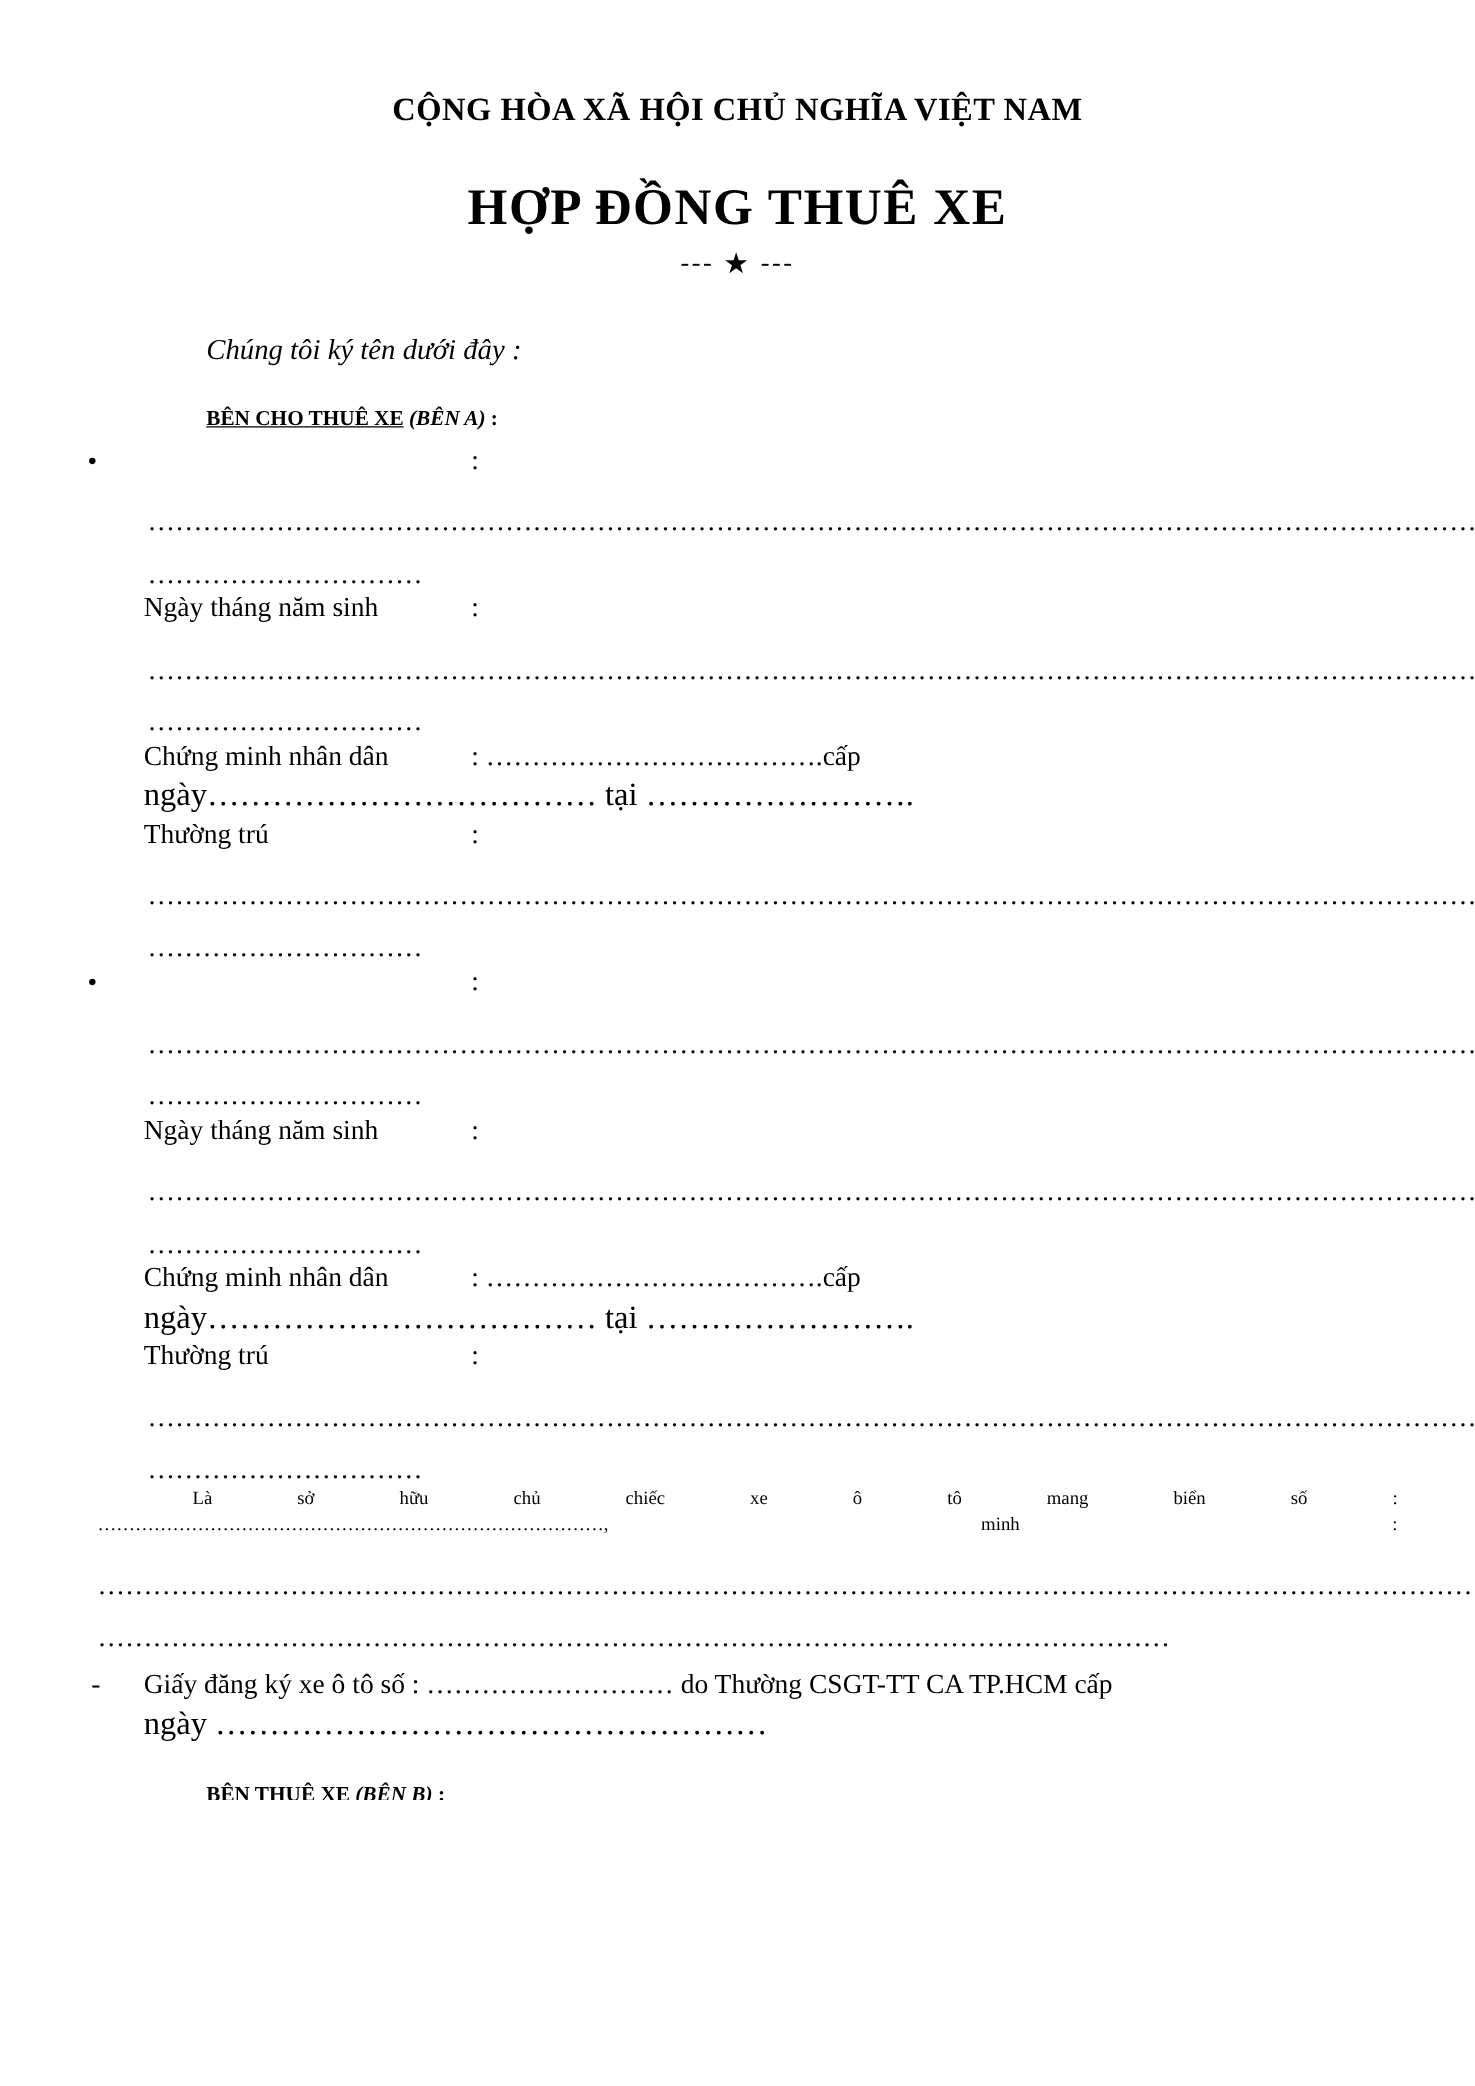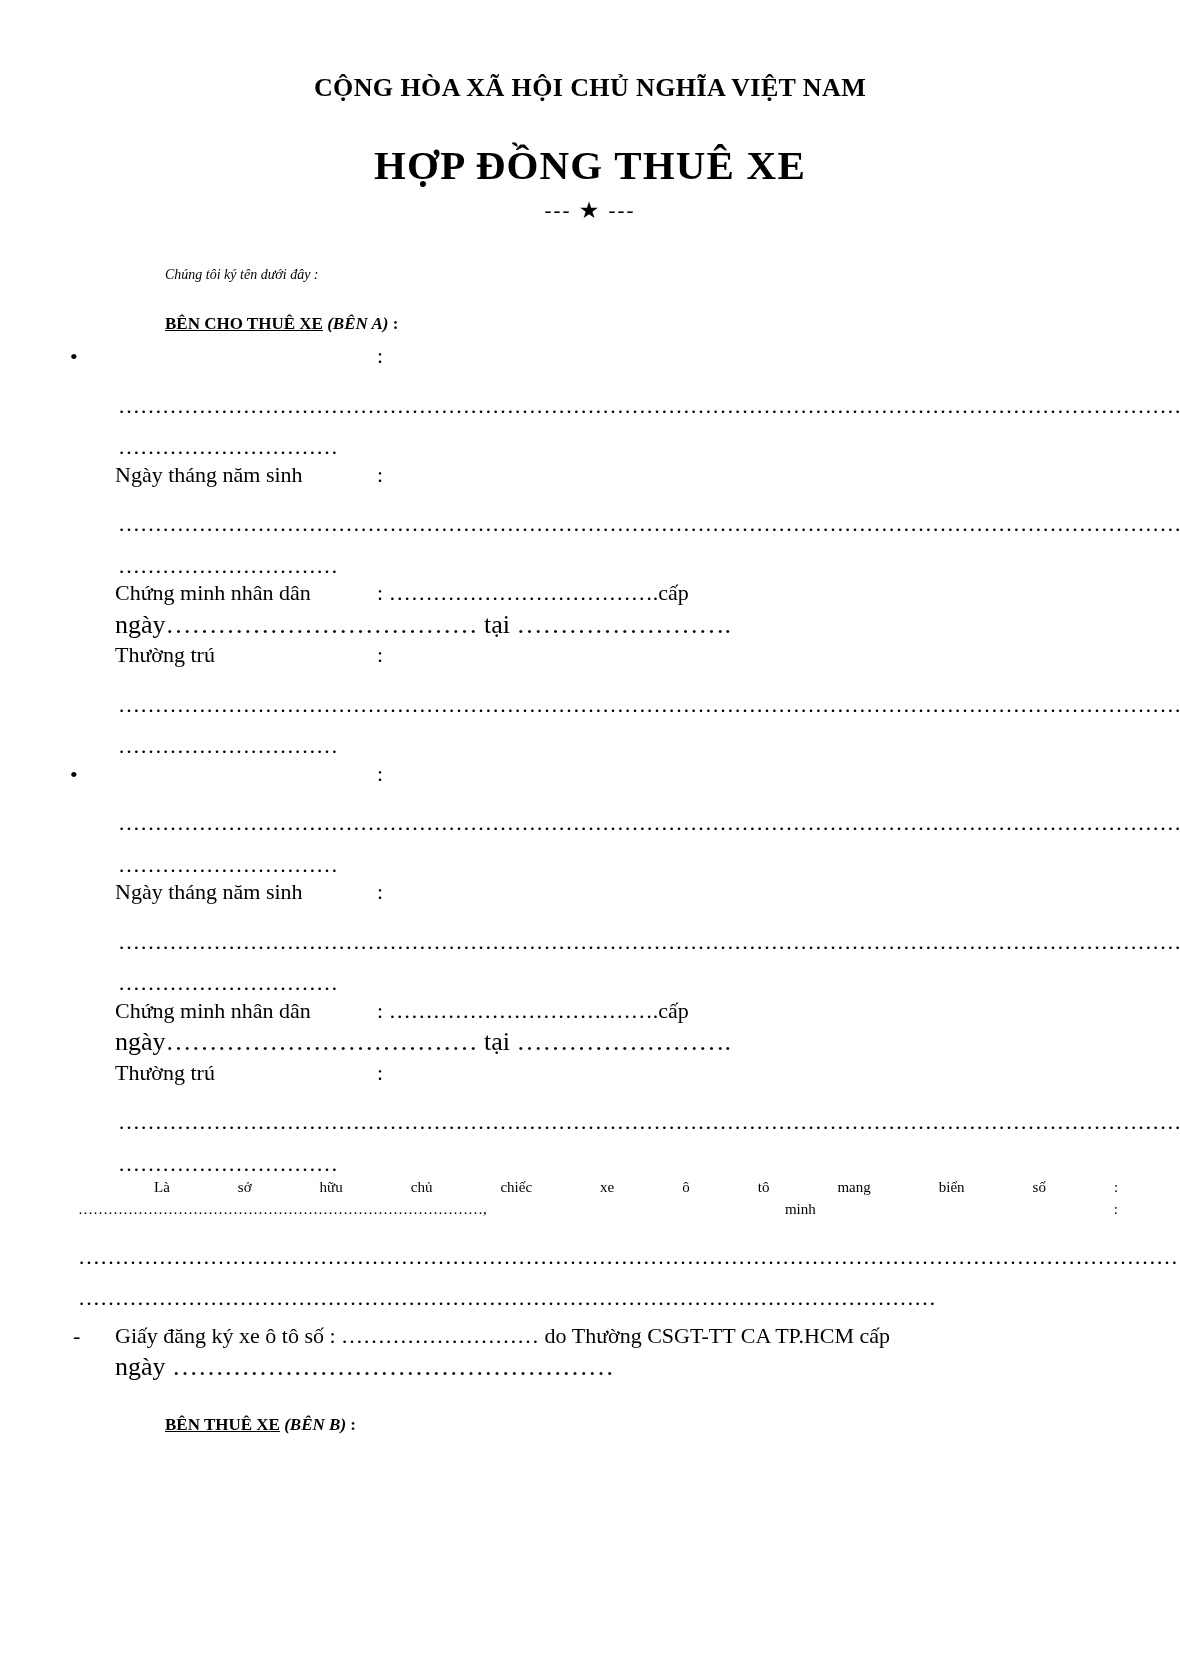--- a/index.html
+++ b/index.html
@@ -51,21 +51,21 @@
   .star-rule {
     font-size: 21px;
     letter-spacing: 2px;
     padding-top: 10px;
     line-height: 1.1;
   }
   .star-rule .star { font-size: 23px; vertical-align: -1px; }
 
   
   .intro {
-    font-size: 14px;
+    font-size: 23px;
     font-style: italic;
     margin: 42px 0 0 165px;
     line-height: 1.25;
   }
   .party-head {
     font-size: 17px;
     font-weight: bold;
     margin: 30px 0 0 165px;
     line-height: 1.25;
     white-space: nowrap;

